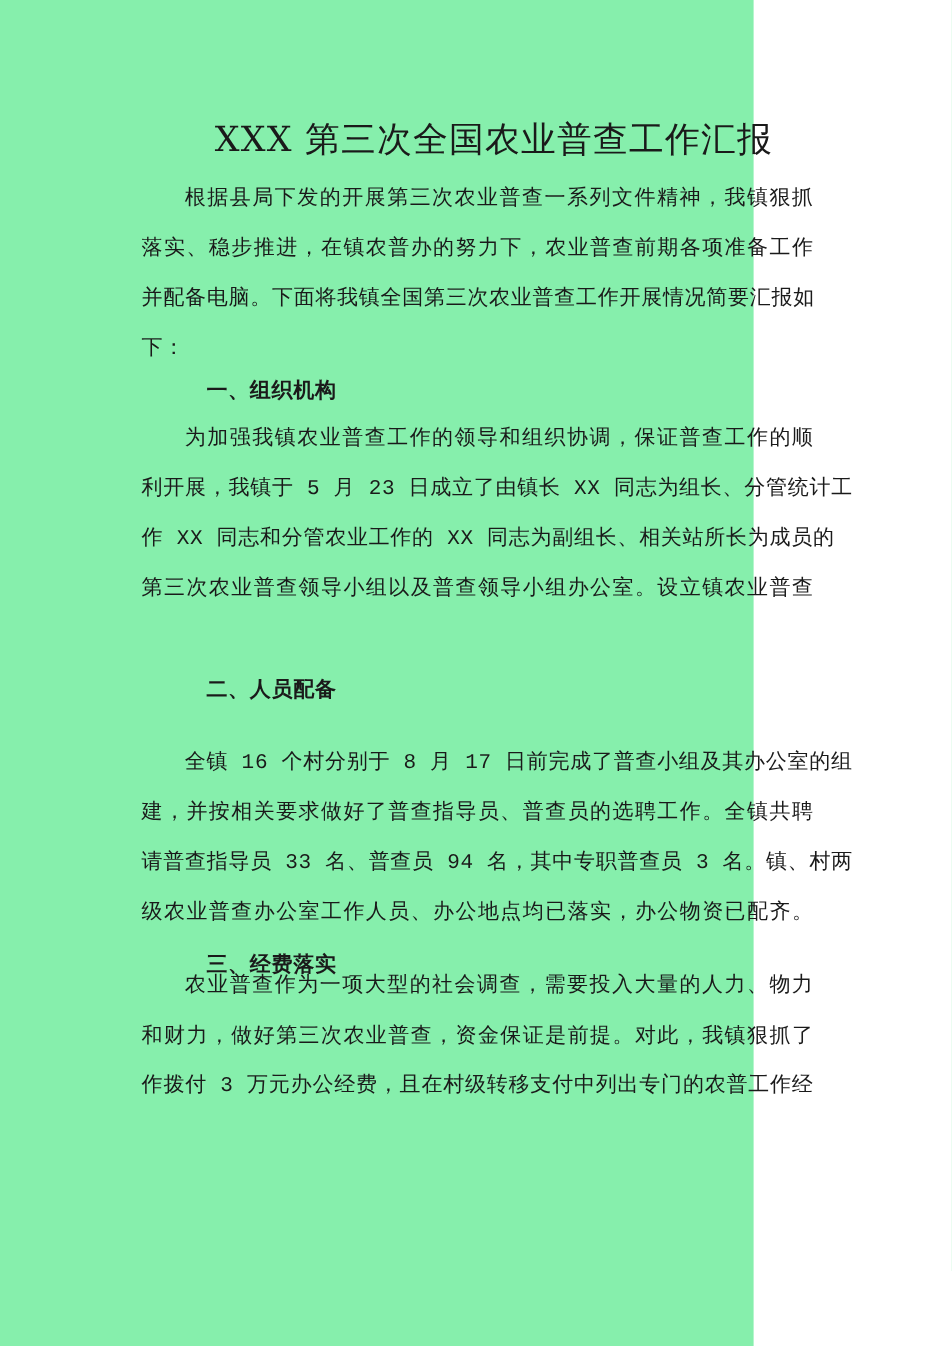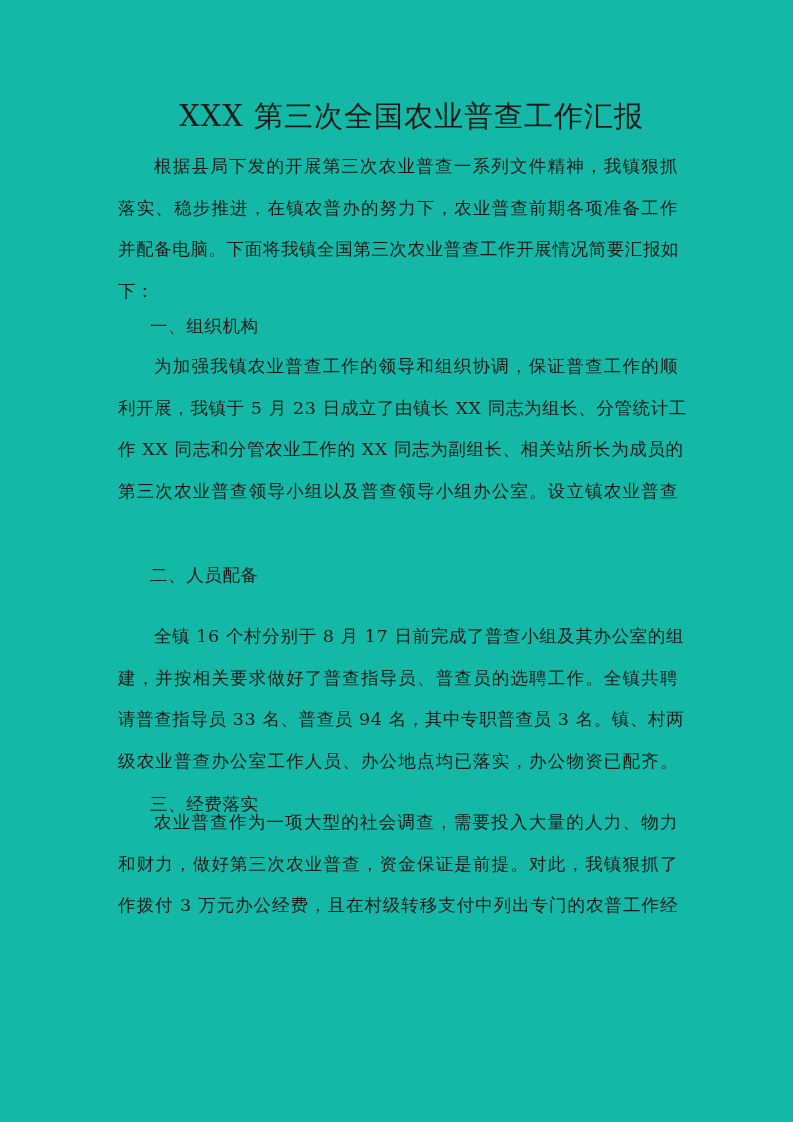--- a/index.html
+++ b/index.html
@@ -12,23 +12,23 @@
       height: 1122px;
       position: relative;
       overflow: hidden;
       font-family: "DejaVu Serif", "Liberation Serif", serif;
       color: #1a1a1a;
     }
     .page {
       position: absolute;
       left: 0;
       top: 0;
-      width: 793px;
+      width: 628px;
       height: 1122px;
-      background: #14b8a6;
+      background: #86efac;
     }
     .title {
       position: absolute;
       left: 0;
       width: 793px;
       top: 96px;
       text-align: center;
       font-size: 29px;
       line-height: 40px;
       letter-spacing: 1px;
@@ -44,33 +44,34 @@
       line-height: 41.5px;
       text-align: justify;
       letter-spacing: 0.6px;
     }
     .line {
       display: block;
       white-space: nowrap;
       height: 41.5px;
       text-align-last: justify;
       text-align: justify;
+      font-family: Liberation Mono, monospace;
     }
     .line.last {
       text-align-last: left;
     }
     .indent {
       padding-left: 36px;
     }
     .heading {
       position: absolute;
-      left: 150px;
+      left: 172px;
       font-size: 17.5px;
       line-height: 30px;
-      font-weight: normal;
+      font-weight: bold;
       white-space: nowrap;
       letter-spacing: 0.6px;
       text-align: right;
     }
   </style>
 </head>
 <body>
 
 <div class="page">
 

